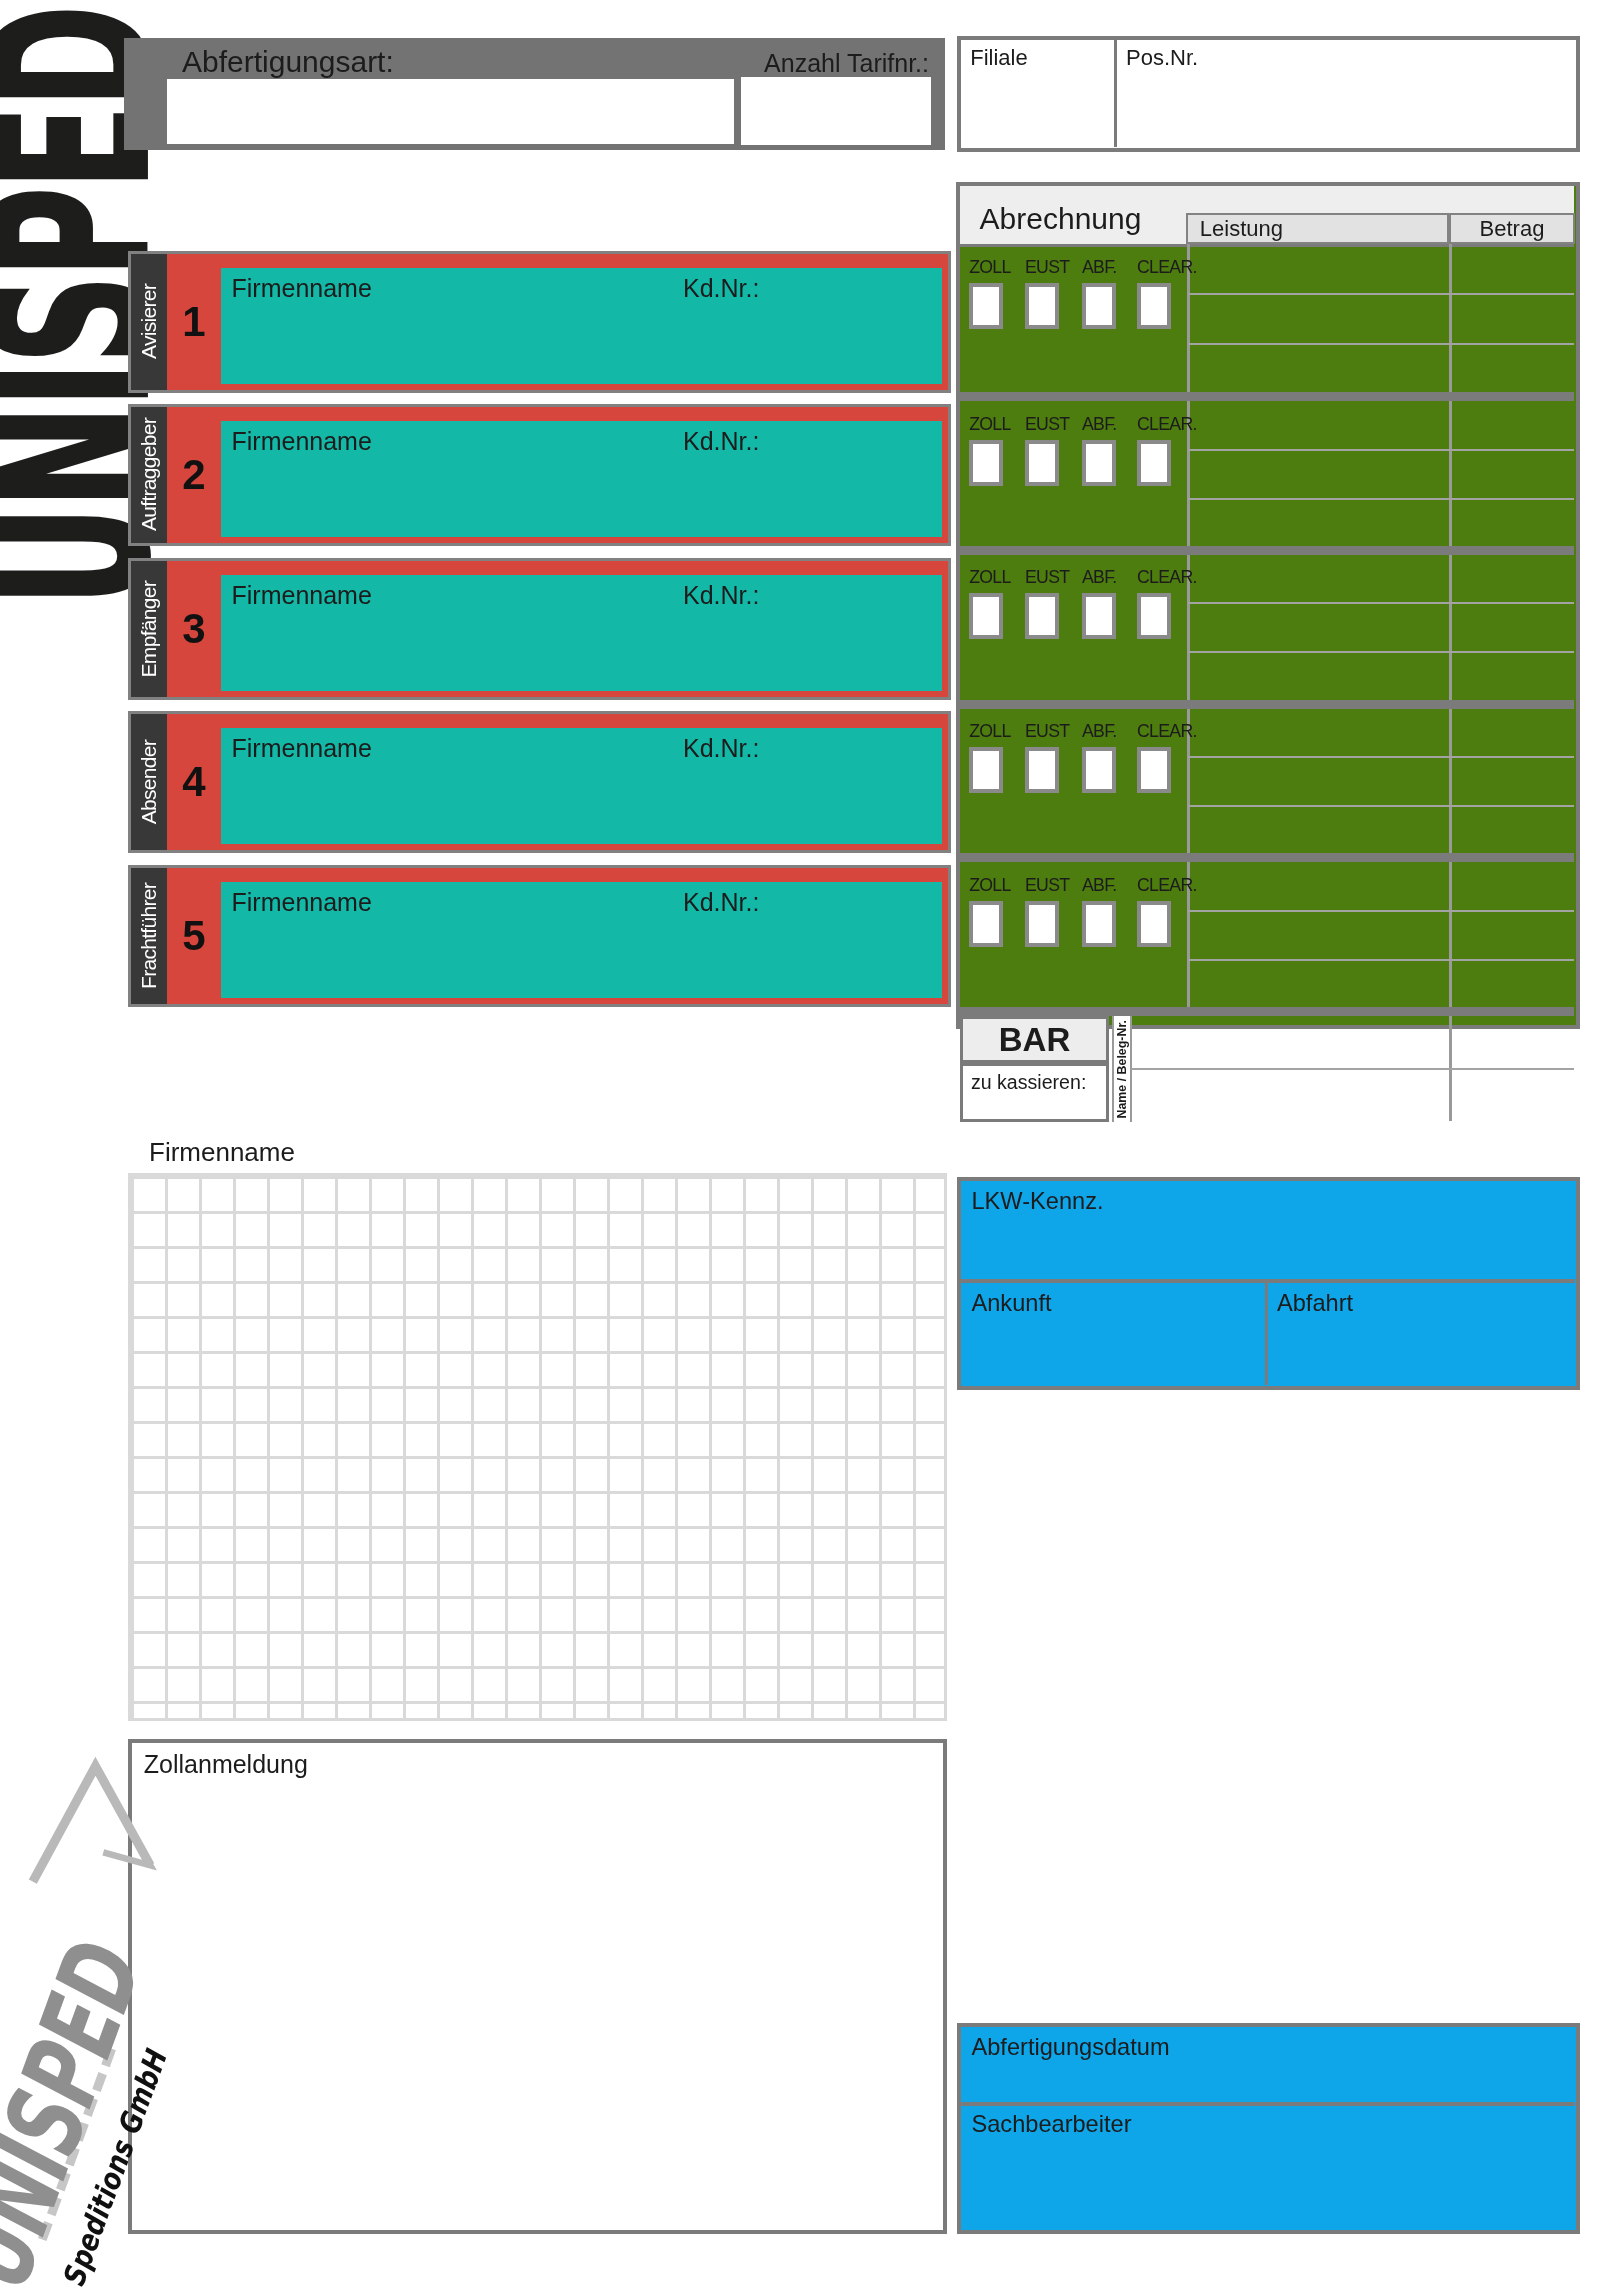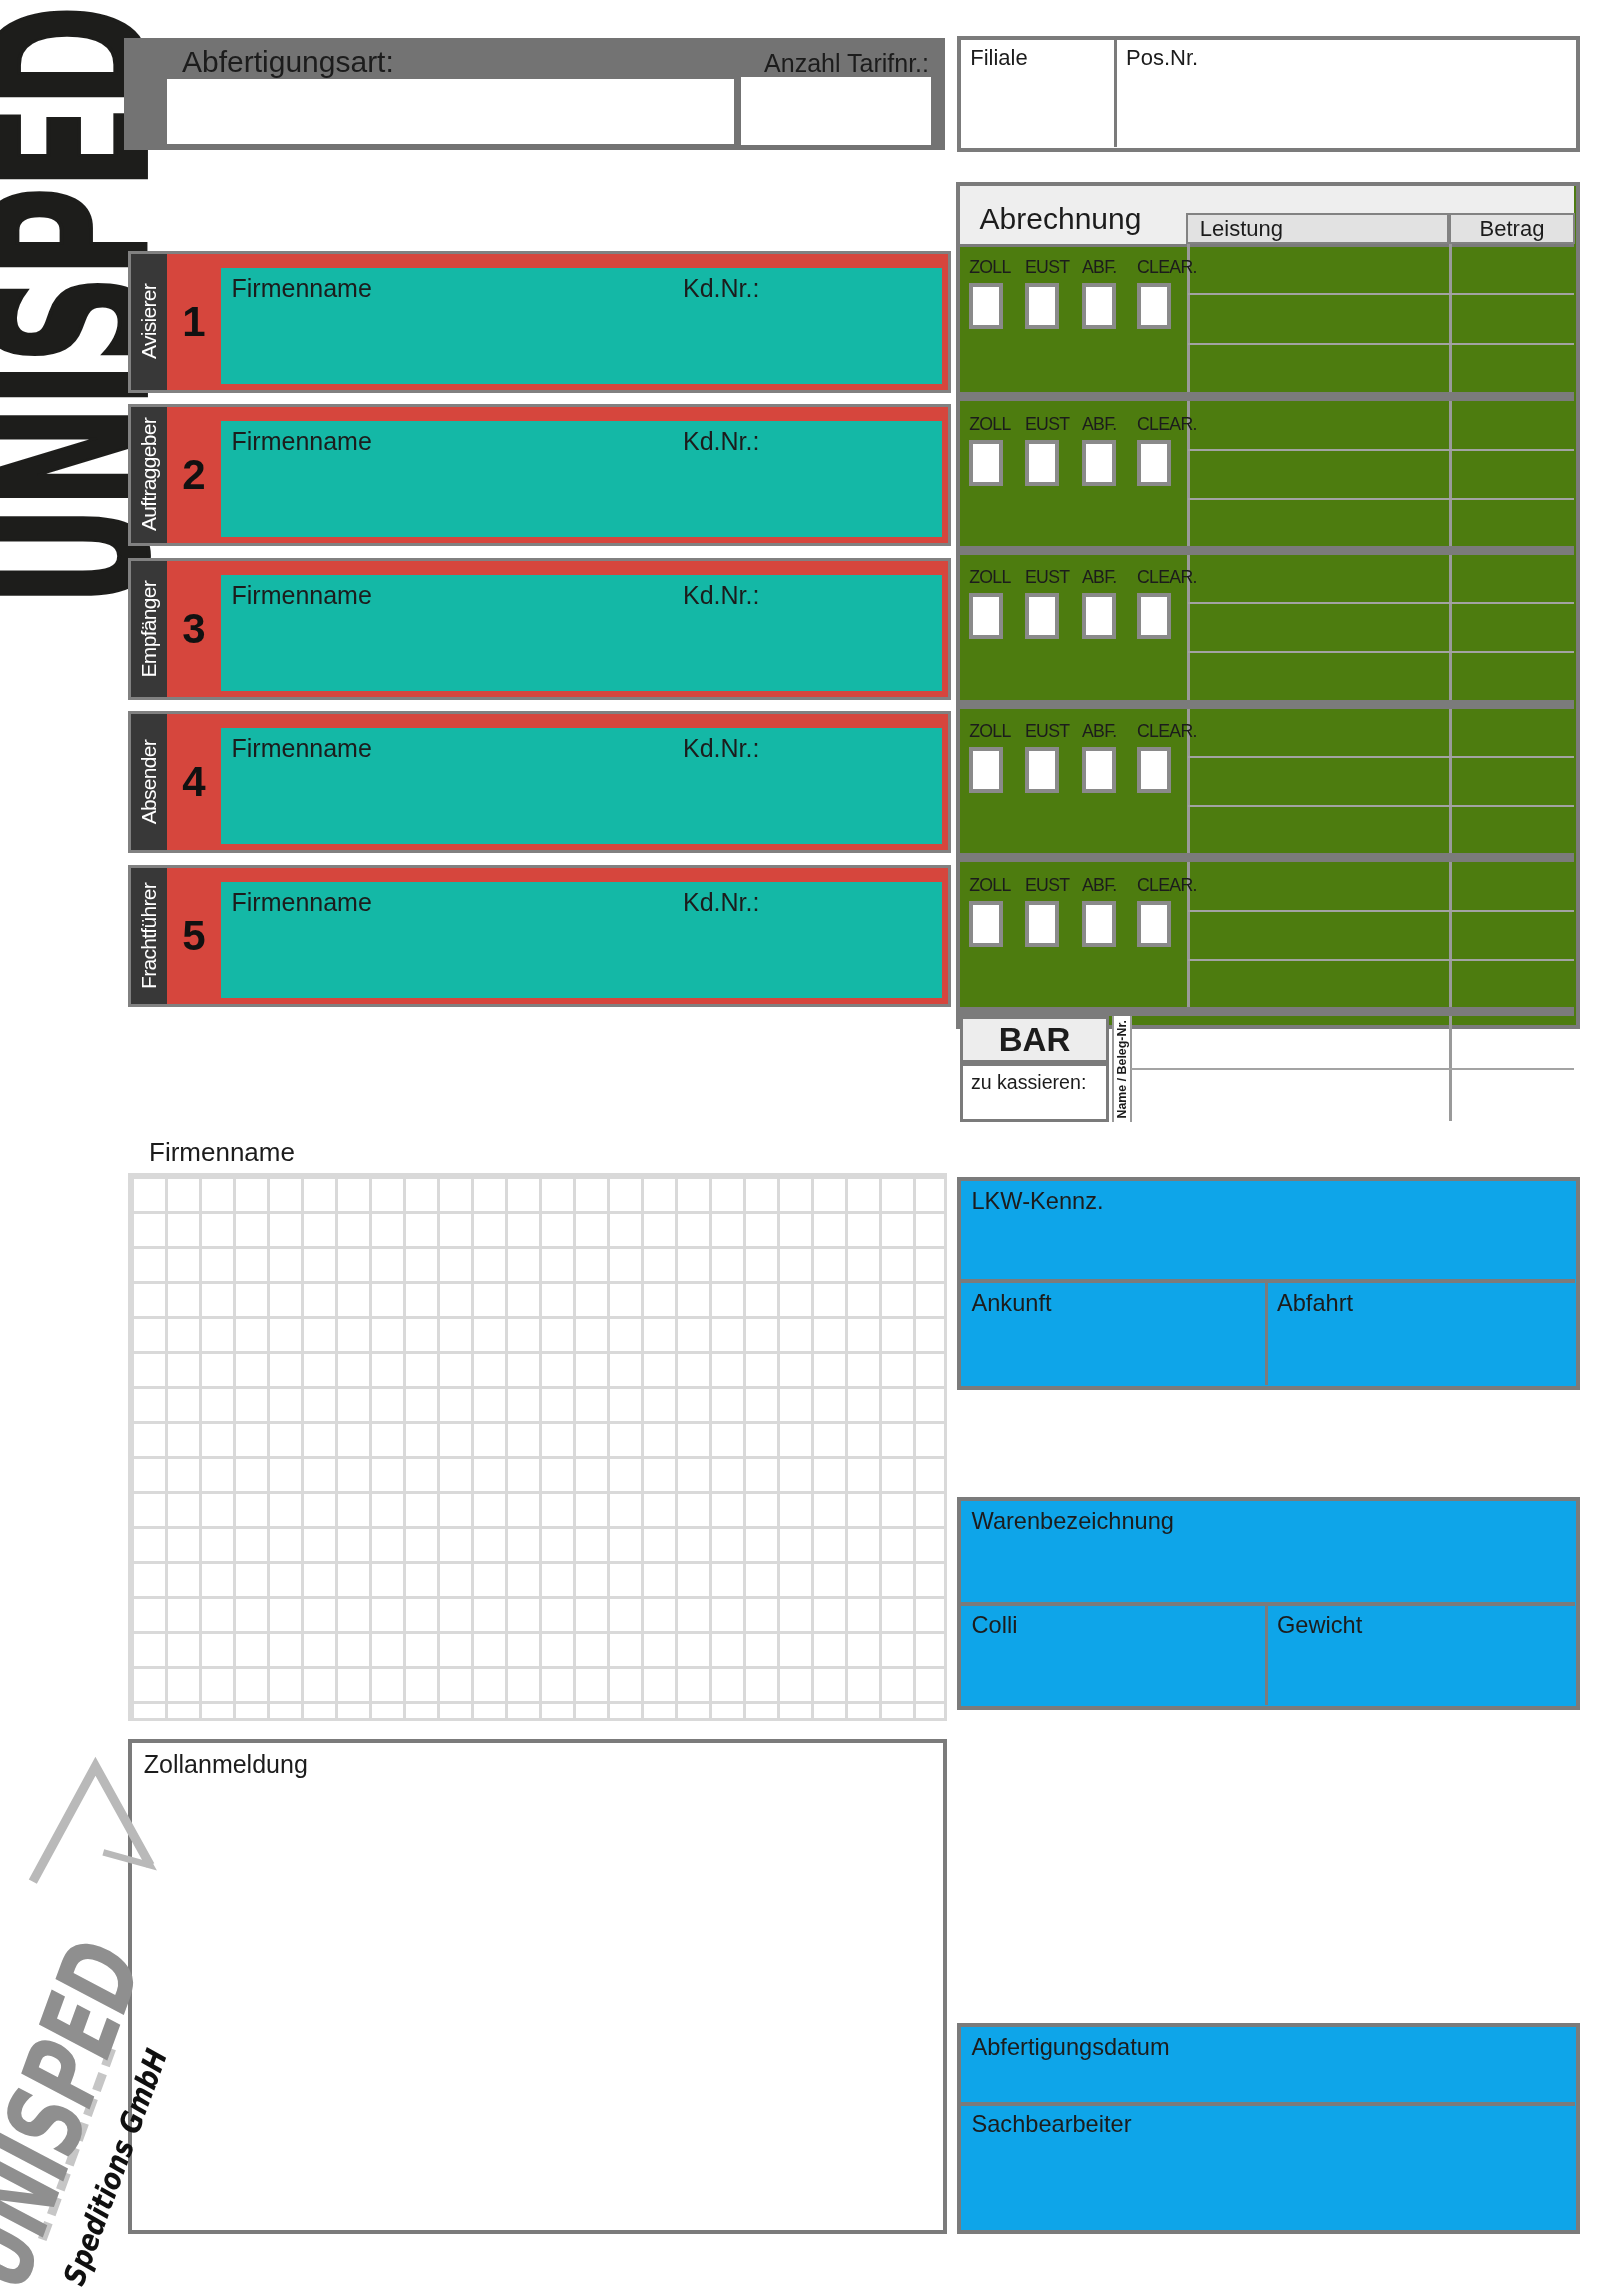--- a/index.html
+++ b/index.html
@@ -340,30 +340,20 @@
     <span class="lab" style="left:10.5px; top:6.5px;">LKW-Kennz.</span>
     <div class="abs" style="left:0;top:31px;width:614px;height:67px;"></div>
     <div class="hline" style="top:98px;"></div>
     <div class="vline2" style="left:304px; top:102px; height:102px;"></div>
     <span class="lab" style="left:10.5px; top:109px;">Ankunft</span>
     <span class="lab" style="left:316px; top:109px;">Abfahrt</span>
     <div class="abs" style="left:0;top:137px;width:304px;height:67px;"></div>
     <div class="abs" style="left:307px;top:137px;width:307px;height:67px;"></div>
   </div>
 
-  <div class="abs rbox ware-box">
-    <span class="lab" style="left:10.5px; top:6.5px;">Warenbezeichnung</span>
-    <div class="abs" style="left:0;top:33px;width:614px;height:69px;"></div>
-    <div class="hline" style="top:101px;"></div>
-    <div class="vline2" style="left:304px; top:105px; height:99px;"></div>
-    <span class="lab" style="left:10.5px; top:111px;">Colli</span>
-    <span class="lab" style="left:316px; top:111px;">Gewicht</span>
-    <div class="abs" style="left:0;top:139px;width:304px;height:65px;"></div>
-    <div class="abs" style="left:307px;top:139px;width:307px;height:65px;"></div>
-  </div>
 
   <div class="abs zoll-box">
     <span>Zollanmeldung</span>
   </div>
 
   <div class="abs rbox abf-date-box">
     <span class="lab" style="left:10.5px; top:6.5px;">Abfertigungsdatum</span>
     <div class="abs" style="left:0;top:33px;width:614px;height:43px;"></div>
     <div class="hline" style="top:75px;"></div>
     <span class="lab" style="left:10.5px; top:84px;">Sachbearbeiter</span>

